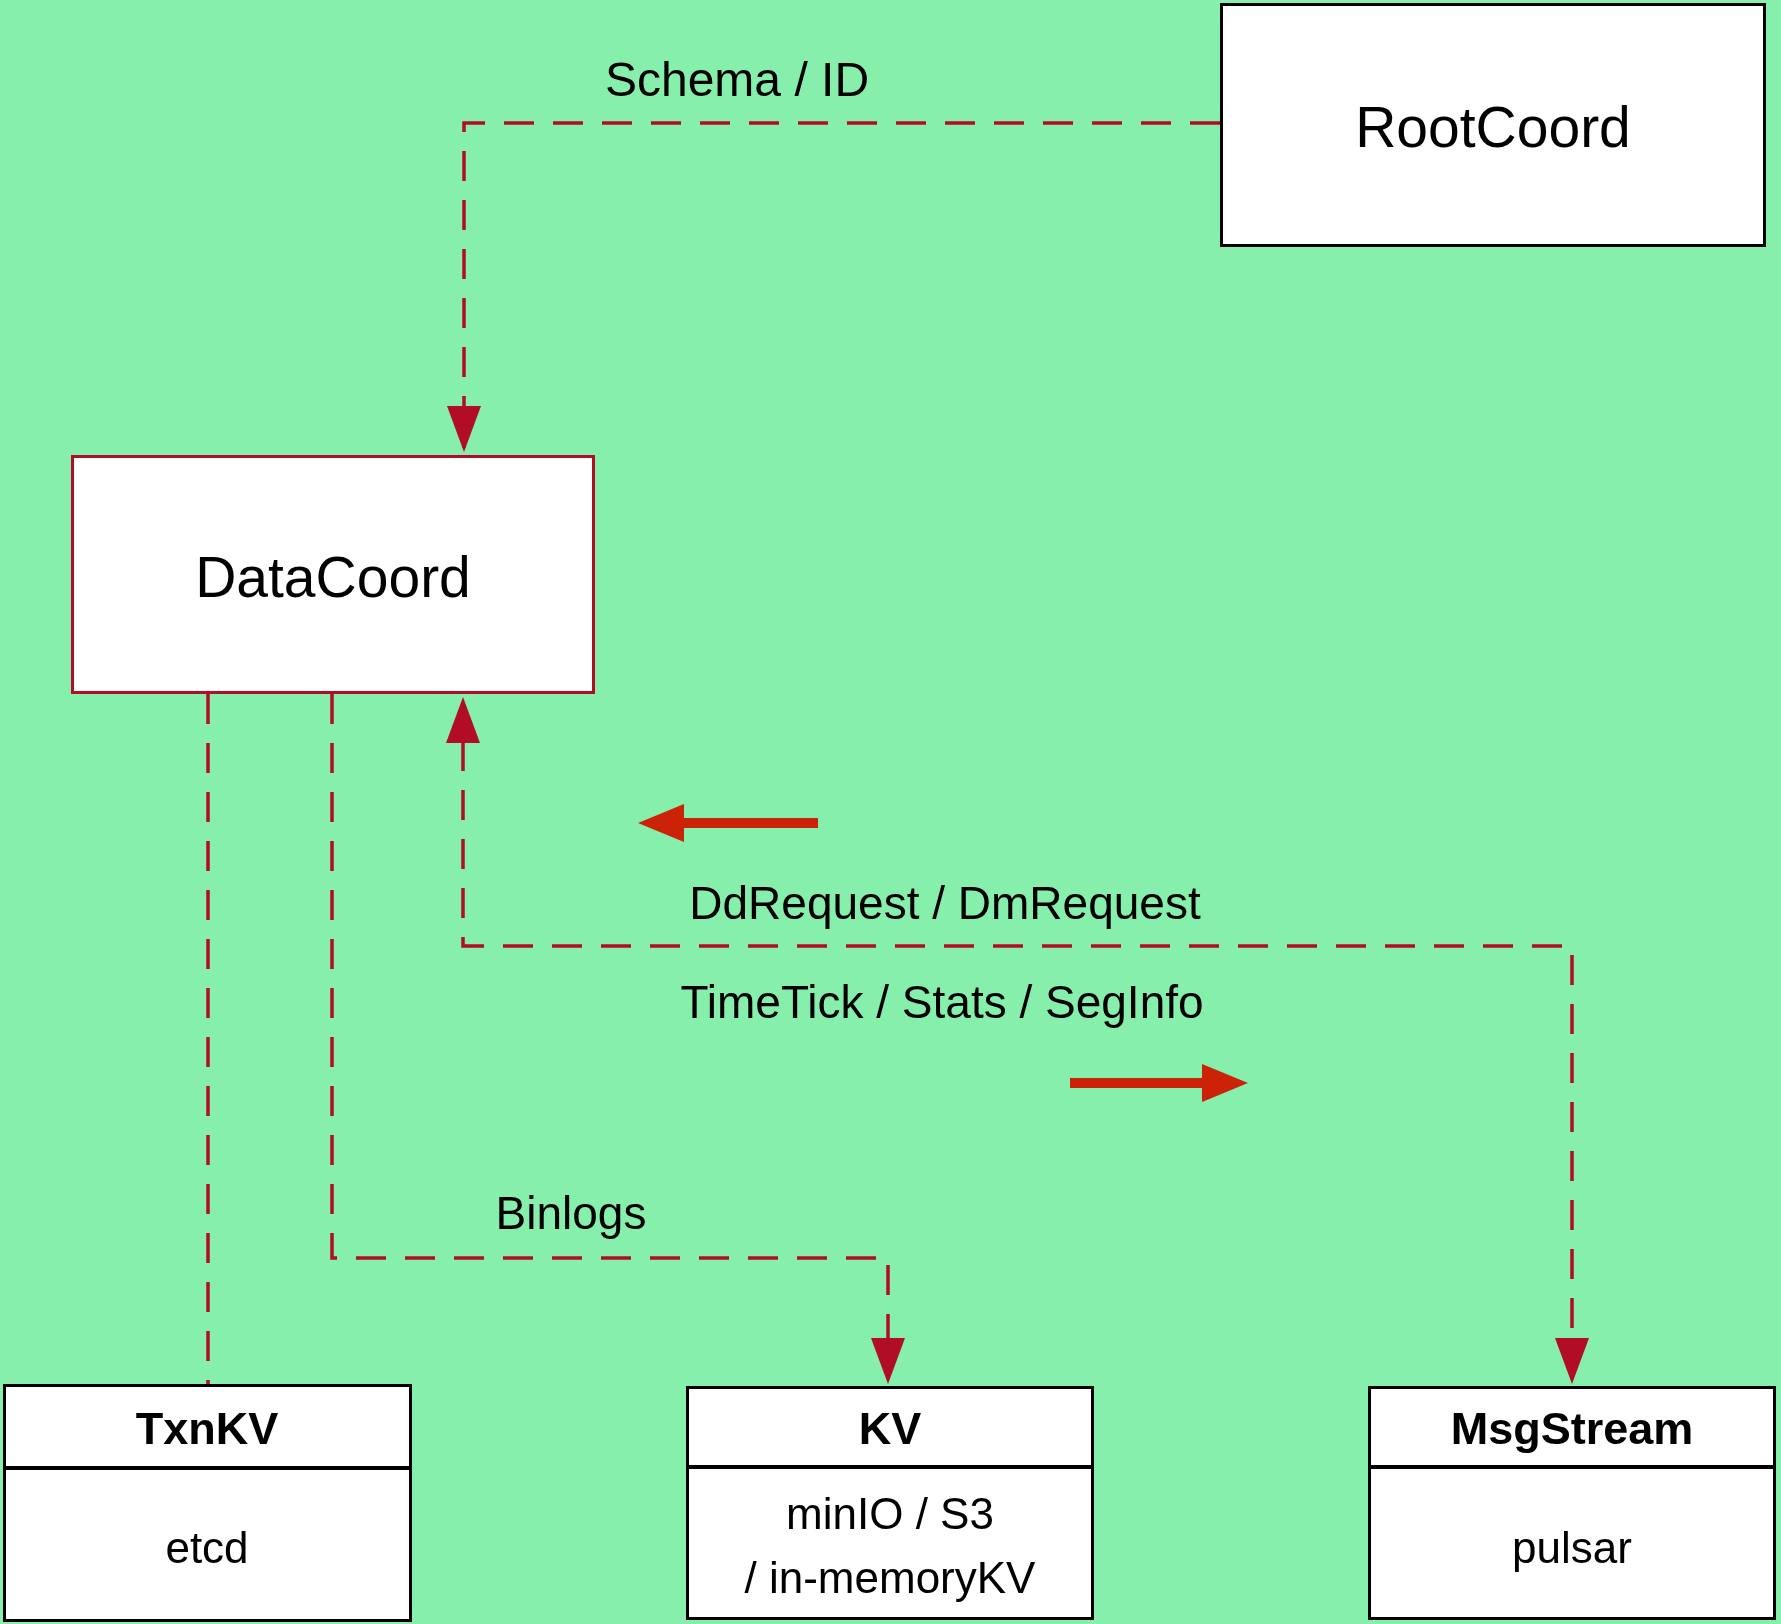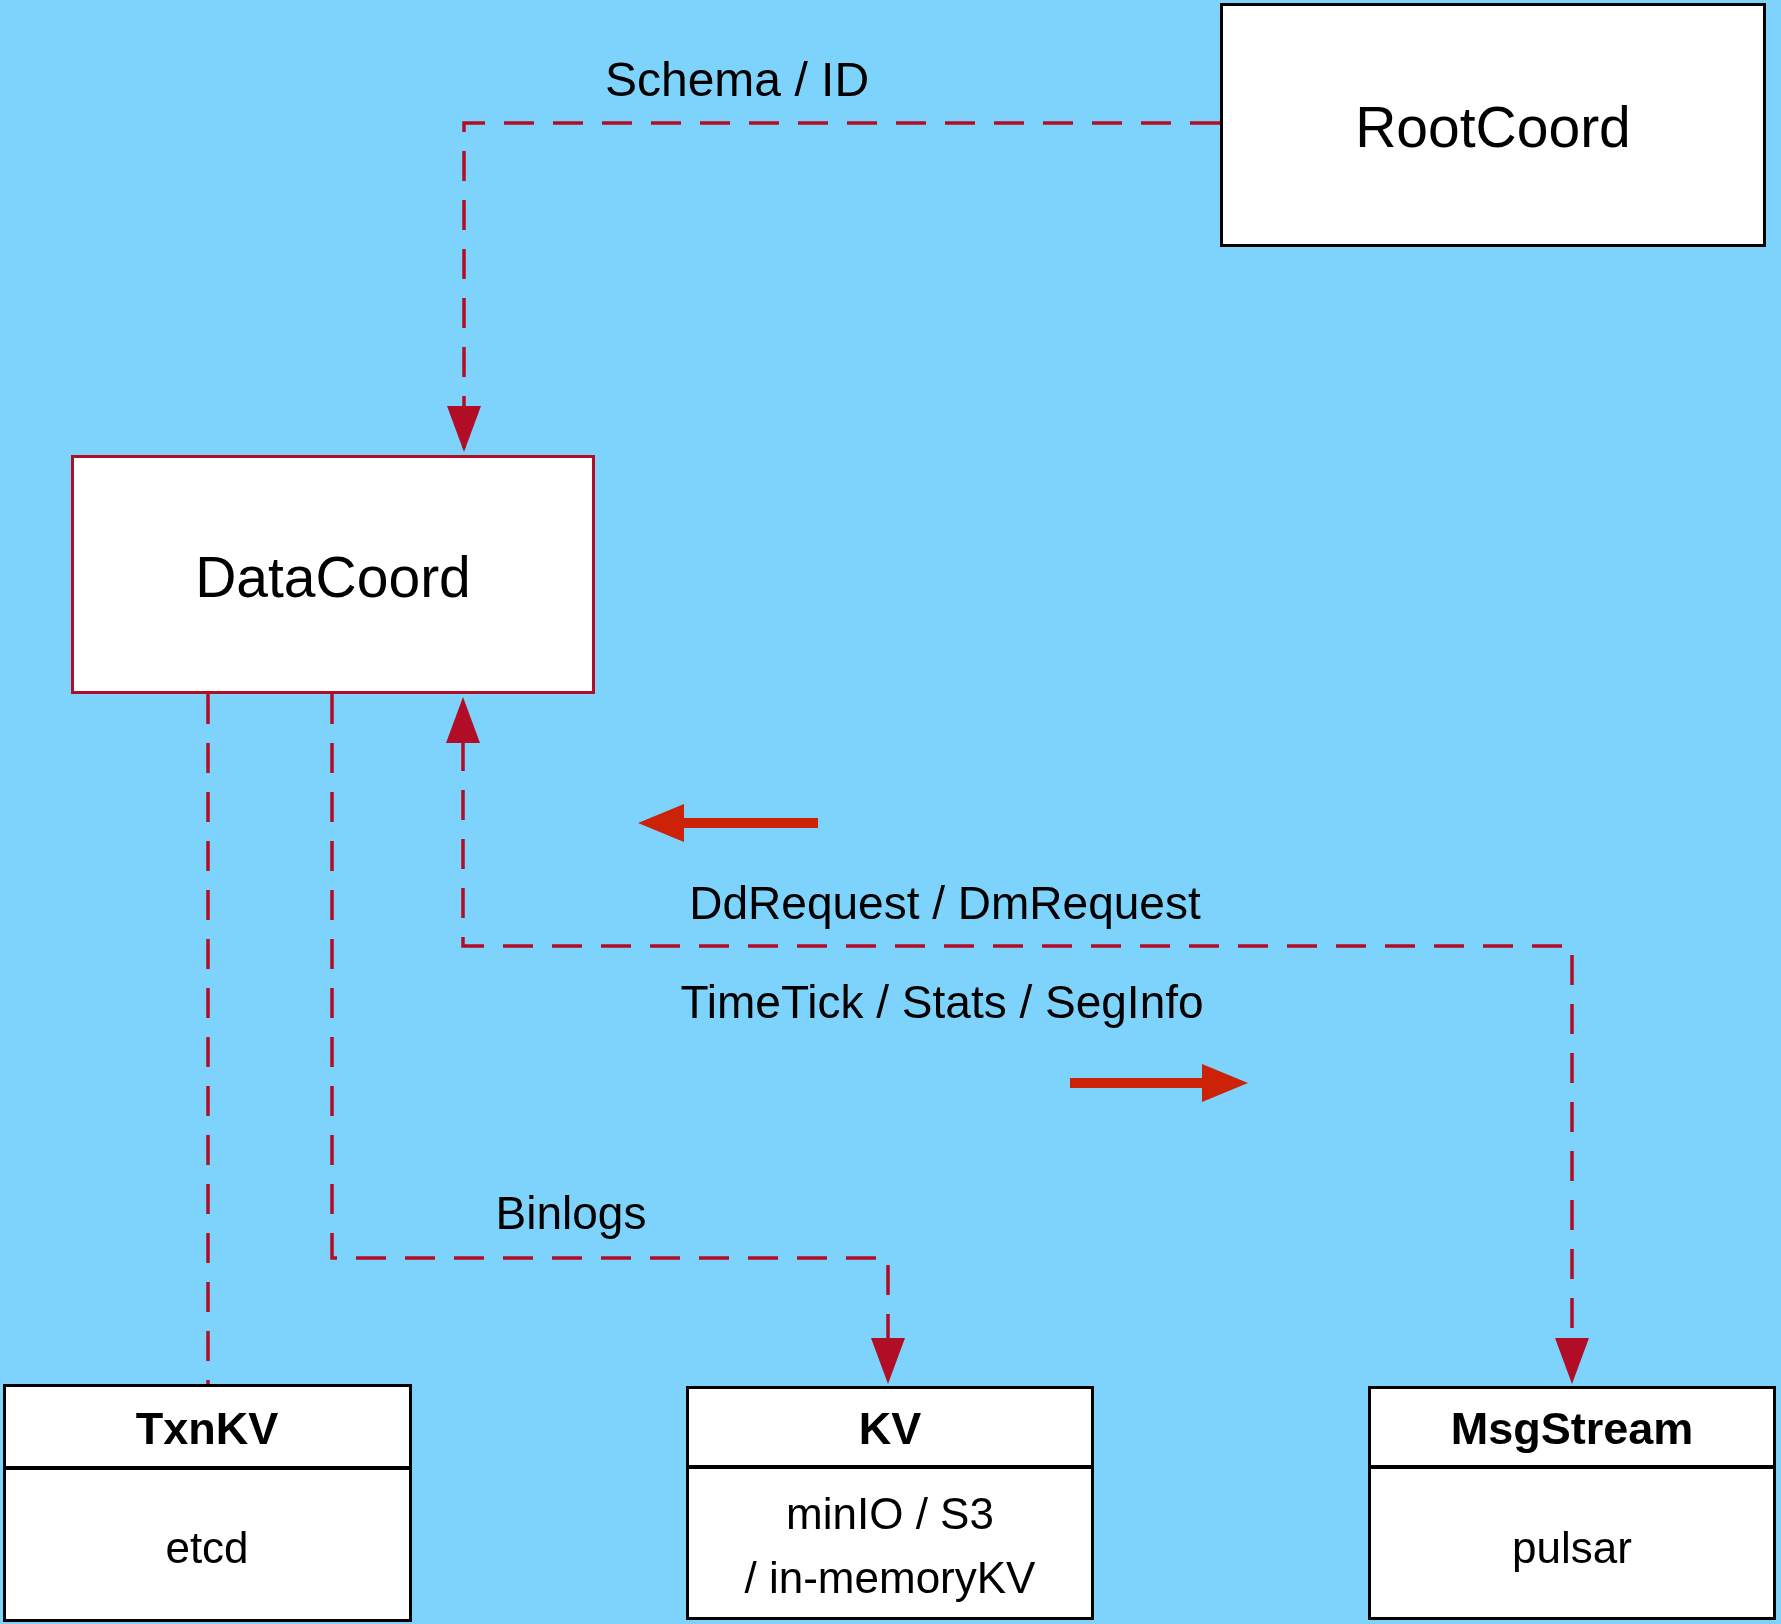--- a/index.html
+++ b/index.html
@@ -4,21 +4,21 @@
 <style>
   html, body {
     margin: 0;
     padding: 0;
     background: #ffffff;
   }
   .diagram-wrap {
     width: 1781px;
     height: 1624px;
     position: relative;
-    background: #7dd3fc;
+    background: #86efac;
   }
   svg {
     display: block;
     font-family: "Liberation Sans", "DejaVu Sans", sans-serif;
   }
   text {
     fill: #000000;
   }
   .node-title-large {
     font-size: 57px;

